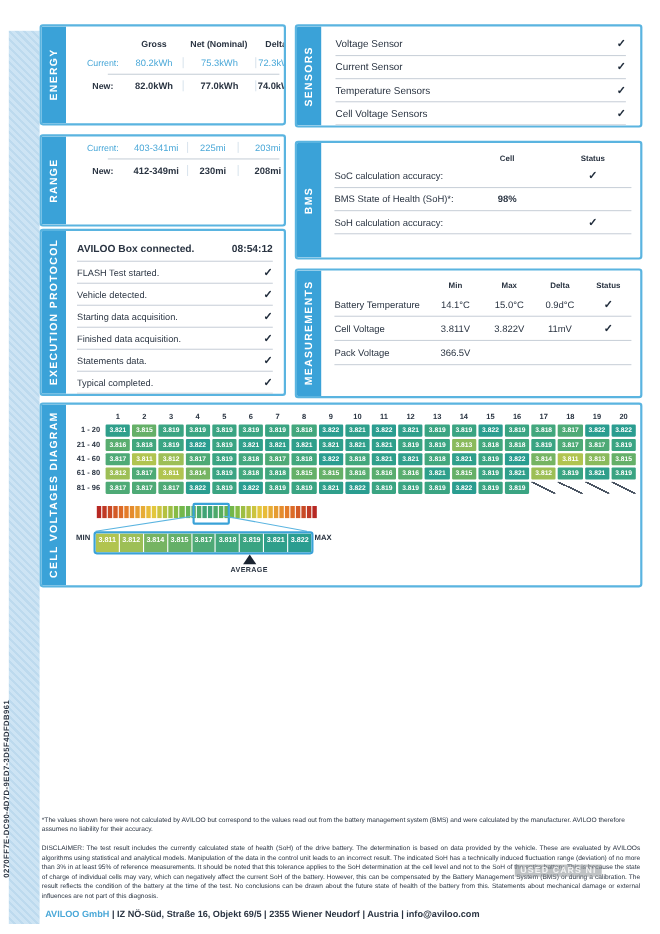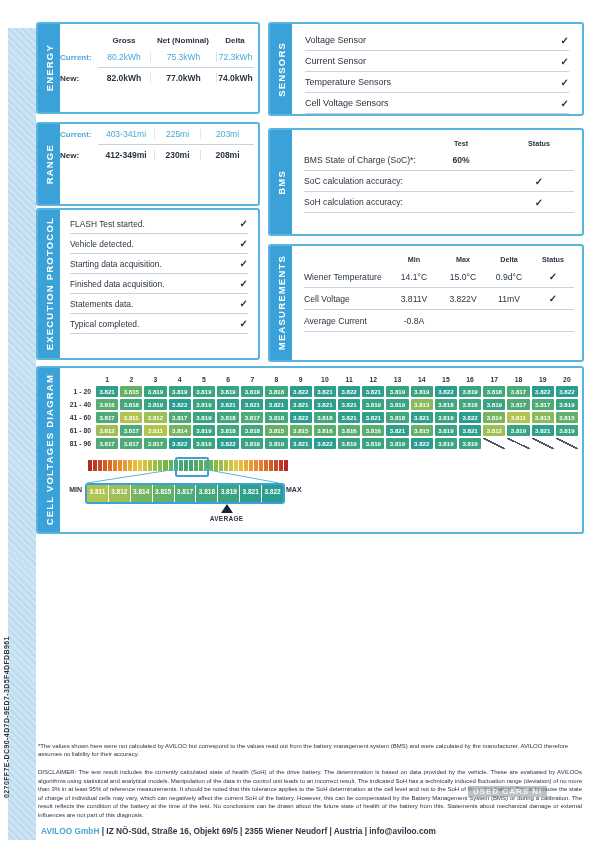--- a/index.html
+++ b/index.html
@@ -16,27 +16,27 @@
 
   
   .box{position:absolute;background:#fff;border:2px solid #5ab4e0;border-radius:3px;overflow:hidden;}
   .tab{position:absolute;left:0;top:0;bottom:0;width:22px;background:#3aa2d8;
        display:flex;align-items:center;justify-content:center;}
   .tab span{writing-mode:vertical-rl;transform:rotate(180deg);color:#fff;font-weight:bold;
             font-size:9.5px;letter-spacing:1.2px;white-space:nowrap;}
   .content{position:absolute;left:22px;top:0;right:0;bottom:0;}
 
   
-  .tbl{display:grid;align-items:center;}
+  .tbl{display:grid;align-items:center;margin-left:16px;}
   .energy-tbl{grid-template-columns:38px 52px 66px 38px;}
   .range-tbl{grid-template-columns:38px 56px 46px 54px;}
   .tbl span{text-align:center;white-space:nowrap;}
   .t-head{margin-top:9px;height:14px;font-weight:bold;font-size:8px;}
   .t-row{height:20px;font-size:8.5px;}
-  .t-row .t-label{text-align:left;padding-right:3px;font-size:8px;font-weight:bold;}
+  .t-row .t-label{text-align:center;padding-right:3px;font-size:8px;}
   .t-row.accent{color:#4aa8d8;}
   .t-row.strong{font-weight:bold;color:#2a3442;}
   .t-row span:nth-child(3),.t-row span:nth-child(4){border-left:1px solid #dbe5ee;}
   .t-sep{height:1px;background:#c9d1d9;margin-left:38px;margin-right:4px;}
 
   
   .chk-row{display:flex;justify-content:space-between;align-items:center;
            border-bottom:1px solid #cbd2da;font-size:9px;}
   .check{font-weight:bold;font-size:10px;color:#222e3d;}
 
@@ -185,48 +185,52 @@
     </div>
   </div>
 
   <div class="box" style="left:268px;top:128px;width:312px;height:104px;">
     <div class="tab">
       <span>BMS</span>
     </div>
     <div class="content">
       <div class="bms-grid bms-head">
         <span></span>
-        <span>Test</span>
+        <span>Cell</span>
         <span>Status</span>
       </div>
       <div class="bms-rows">
           <div class="bms-grid bms-row">
-            <span>BMS State of Charge (SoC)*:</span>
-            <span class="v">60%</span>
-            <span class="s check"></span>
-          </div>
-          <div class="bms-grid bms-row">
             <span>SoC calculation accuracy:</span>
             <span class="v"></span>
             <span class="s check">✓</span>
+          </div>
+          <div class="bms-grid bms-row">
+            <span>BMS State of Health (SoH)*:</span>
+            <span class="v">98%</span>
+            <span class="s check"></span>
           </div>
           <div class="bms-grid bms-row">
             <span>SoH calculation accuracy:</span>
             <span class="v"></span>
             <span class="s check">✓</span>
           </div>
         </div>
     </div>
   </div>
 
   <div class="box" style="left:36px;top:208px;width:220px;height:148px;">
     <div class="tab">
       <span>EXECUTION PROTOCOL</span>
     </div>
     <div class="content proto">
+      <div class="proto-hd">
+        <span>AVILOO Box connected.</span>
+        <span>08:54:12</span>
+      </div>
       <div>
           <div class="chk-row">
             <span>FLASH Test started.</span>
             <span class="check">✓</span>
           </div>
           <div class="chk-row">
             <span>Vehicle detected.</span>
             <span class="check">✓</span>
           </div>
           <div class="chk-row">
@@ -256,36 +260,36 @@
     <div class="content">
       <div class="meas-grid meas-head">
         <span></span>
         <span>Min</span>
         <span>Max</span>
         <span>Delta</span>
         <span>Status</span>
       </div>
       <div class="meas-rows">
           <div class="meas-grid meas-row">
-            <span class="lbl">Wiener Temperature</span>
+            <span class="lbl">Battery Temperature</span>
             <span>14.1°C</span>
             <span>15.0°C</span>
             <span>0.9d°C</span>
             <span class="check">✓</span>
           </div>
           <div class="meas-grid meas-row">
             <span class="lbl">Cell Voltage</span>
             <span>3.811V</span>
             <span>3.822V</span>
             <span>11mV</span>
             <span class="check">✓</span>
           </div>
           <div class="meas-grid meas-row">
-            <span class="lbl">Average Current</span>
-            <span>-0.8A</span>
+            <span class="lbl">Pack Voltage</span>
+            <span>366.5V</span>
             <span></span>
             <span></span>
             <span class="check"></span>
           </div>
         </div>
     </div>
   </div>
 
   <div class="box" style="left:36px;top:366px;width:544px;height:164px;">
     <div class="tab">

